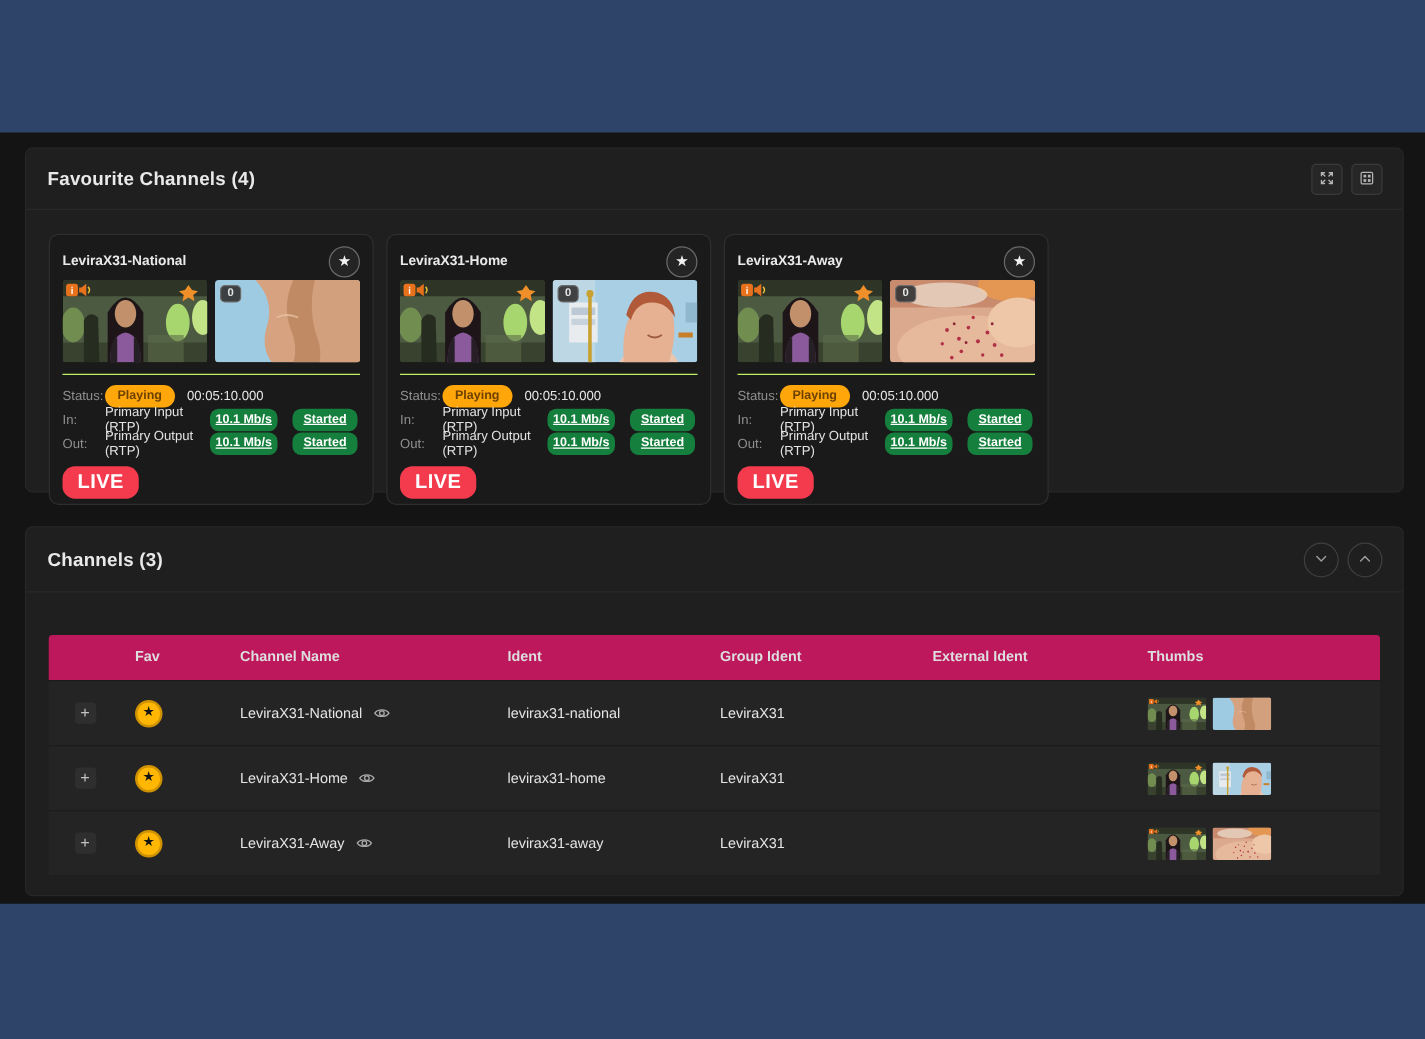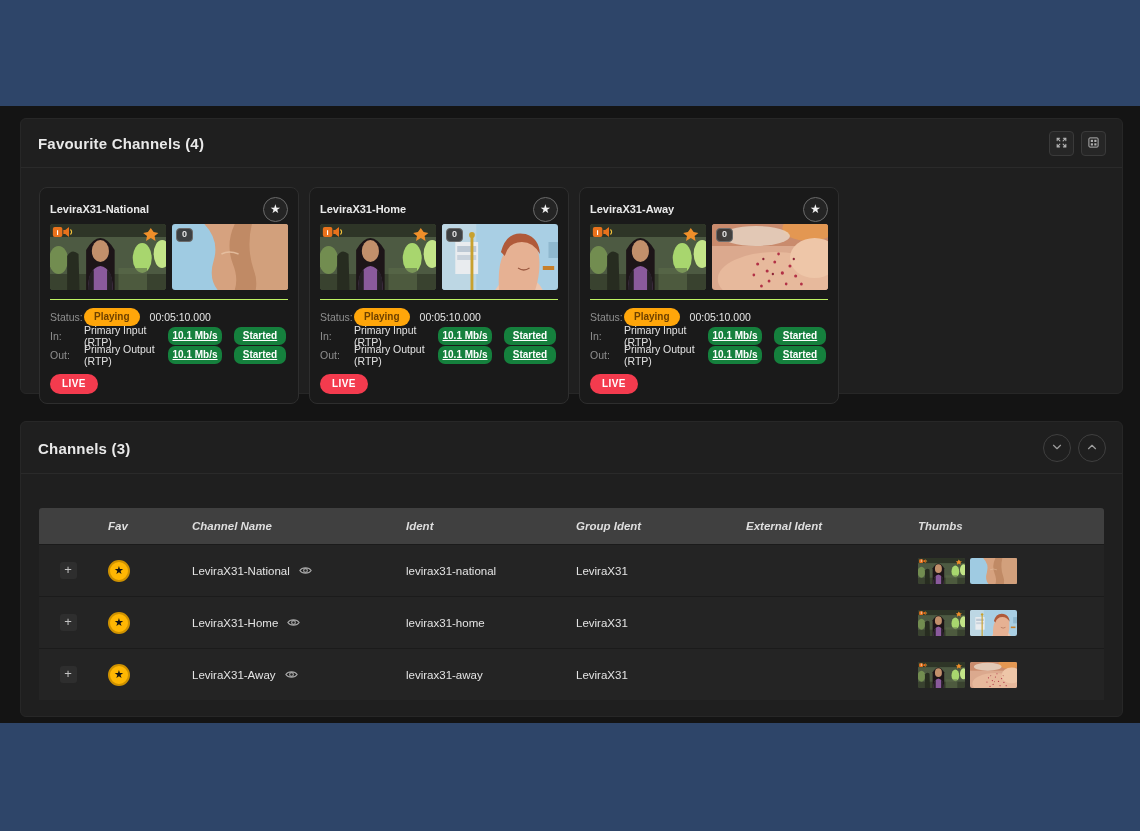--- a/index.html
+++ b/index.html
@@ -64,30 +64,30 @@
   .card-body { border-top:1px solid #bef264; margin-top:9px; padding-top:7px; }
   .stat-row { display:flex; align-items:center; height:19px; font-size:10.5px; }
   .lbl { width:34px; color:#8f8f8f; }
   .io-name { color:#e2e2e2; flex:1; }
   .time { color:#e6e6e6; margin-left:10px; }
   .badge { display:inline-block; font-size:10px; font-weight:bold; line-height:1; border-radius:9px; }
   .badge-playing { background:#ffa60a; color:#6e4100; padding:4px 10px; }
   .badge-green { background:#15803d; color:#fff; padding:4px 0; border-radius:7px; text-align:center;text-decoration:underline; }
   .badge-rate { width:54px; }
   .badge-state { width:52px; margin-left:12px; margin-right:2px; }
-  .badge-live { background:#f43b4e; color:#fff; padding:5px 12px; border-radius:10px; font-size:10px; letter-spacing:.4px; }
+  .badge-live { background:#f43b4e; color:#fff; padding:5px 12px; border-radius:10px; font-size:16px; letter-spacing:.4px; }
   .live-row { margin-top:9px; height:20px; }
   
   .table-wrap { margin:34px 18px 0 18px; }
   .trow {
     display:grid;
     grid-template-columns:58px 84px 214px 170px 170px 172px 1fr;
     align-items:center;
   }
-  .thead { background:#404040; height:36px; border-radius:3px 3px 0 0;font-style:italic; }
+  .thead { background:#be185d; height:36px; border-radius:3px 3px 0 0; }
   .thead .cell { font-size:11.5px; font-weight:bold; color:#dedede; }
   .tbody-row { background:#242424; height:52px; border-top:1px solid #1b1b1b; }
   .cell { padding-left:11px; font-size:11.5px; color:#e4e4e4; }
   .cell-expander { display:flex; justify-content:center; padding-left:0; }
   .expander-btn {
     width:17px; height:17px; background:#2e2e2e; border:none; border-radius:3px;
     color:#c3c3c3; font-size:13px; line-height:1; cursor:pointer;
     display:flex; align-items:center; justify-content:center; padding-bottom:2px;
   }
   .star-badge {

